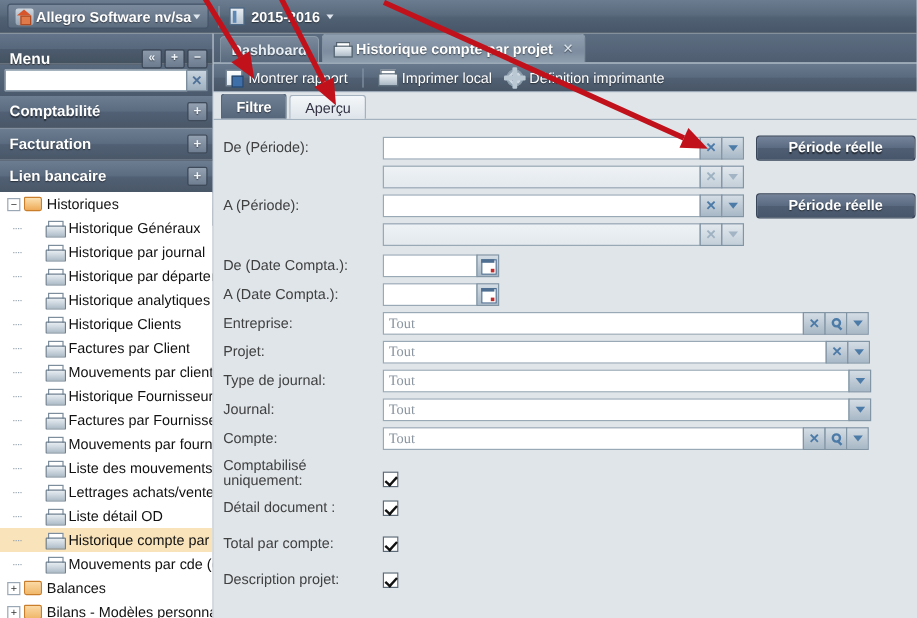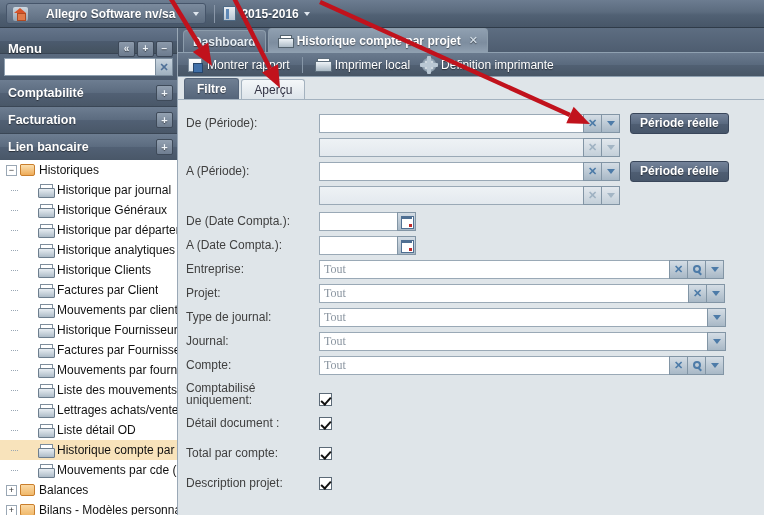--- a/index.html
+++ b/index.html
@@ -14,21 +14,21 @@
   #app { position: relative; width: 764px; height: 515px; overflow: hidden; }
 
   
   .topbar {
     position: absolute; left: 0; top: 0; width: 764px; height: 28px;
     background: linear-gradient(to bottom, #6c7c90 0%, #5b6b7e 45%, #516174 55%, #475668 100%);
     border-bottom: 1px solid #2f3b49;
     display: flex; align-items: center; gap: 8px; padding: 0 6px;
   }
   .company-btn {
-    display: flex; align-items: center; gap: 18px;
+    display: flex; align-items: center; gap: 2px;
     height: 21px; padding: 0 6px;
     background: linear-gradient(to bottom, #7b8a9d, #5d6d80);
     border: 1px solid #46556a; border-radius: 3px;
     color: #fff; font-size: 12px; font-weight: bold;
     text-shadow: 0 1px 1px rgba(0,0,0,.5);
   }
   .home-ico {
     width: 15px; height: 14px; position: relative; flex: 0 0 auto;
     background: linear-gradient(to bottom,#cfd8e0,#93a3b3);
     border-radius: 2px;
@@ -261,21 +261,21 @@
   .cal-btn {
     width:19px;height:19px;flex:0 0 auto;margin-left:-1px;
     background:linear-gradient(to bottom,#d4dde5,#a8b8c6);
     border:1px solid #8295a5; position:relative;
   }
   .cal-btn::before{content:"";position:absolute;left:3px;top:3px;width:11px;height:11px;background:#fff;border:1px solid #4f6f92;}
   .cal-btn::after{content:"";position:absolute;left:3px;top:3px;width:11px;height:3px;background:#4f6f92;}
   .cal-dot{position:absolute;right:3px;bottom:3px;width:3px;height:3px;background:#c02b2b;z-index:2;}
 
   .pbtn {
-    height:21px; padding:0 9px; margin-left:10px; flex:0 0 auto;
+    height:21px; padding:0 26px; margin-left:10px; flex:0 0 auto;
     background:linear-gradient(to bottom,#74839a 0%,#5a6a80 50%,#4f5e73 51%,#47566a 100%);
     border:1px solid #39465a; border-radius:3px;
     color:#fff;font-size:12px;font-weight:bold;text-shadow:0 1px 1px rgba(0,0,0,.55);
     display:flex;align-items:center;
   }
 
   .cbx {
     width:13px;height:13px;border:1px solid #5c6a77;background:#fff;
     position:relative;flex:0 0 auto;
   }
@@ -340,27 +340,27 @@
     <div class="tree" id="tree">
         <div class="tree-row">
           <span class="tw">−</span>
           <span class="folder-ico open"></span>
           <span class="tree-label">Historiques</span>
         </div>
         <div class="tree-row">
           <span class="tree-indent"></span>
           <span style="width: 14px; flex: 0 0 auto;"></span>
           <span class="printer-ico"></span>
+          <span class="tree-label">Historique Généraux</span>
+        </div>
+        <div class="tree-row">
+          <span class="tree-indent"></span>
+          <span style="width: 14px; flex: 0 0 auto;"></span>
+          <span class="printer-ico"></span>
           <span class="tree-label">Historique par journal</span>
-        </div>
-        <div class="tree-row">
-          <span class="tree-indent"></span>
-          <span style="width: 14px; flex: 0 0 auto;"></span>
-          <span class="printer-ico"></span>
-          <span class="tree-label">Historique Généraux</span>
         </div>
         <div class="tree-row">
           <span class="tree-indent"></span>
           <span style="width: 14px; flex: 0 0 auto;"></span>
           <span class="printer-ico"></span>
           <span class="tree-label">Historique par département</span>
         </div>
         <div class="tree-row">
           <span class="tree-indent"></span>
           <span style="width: 14px; flex: 0 0 auto;"></span>

